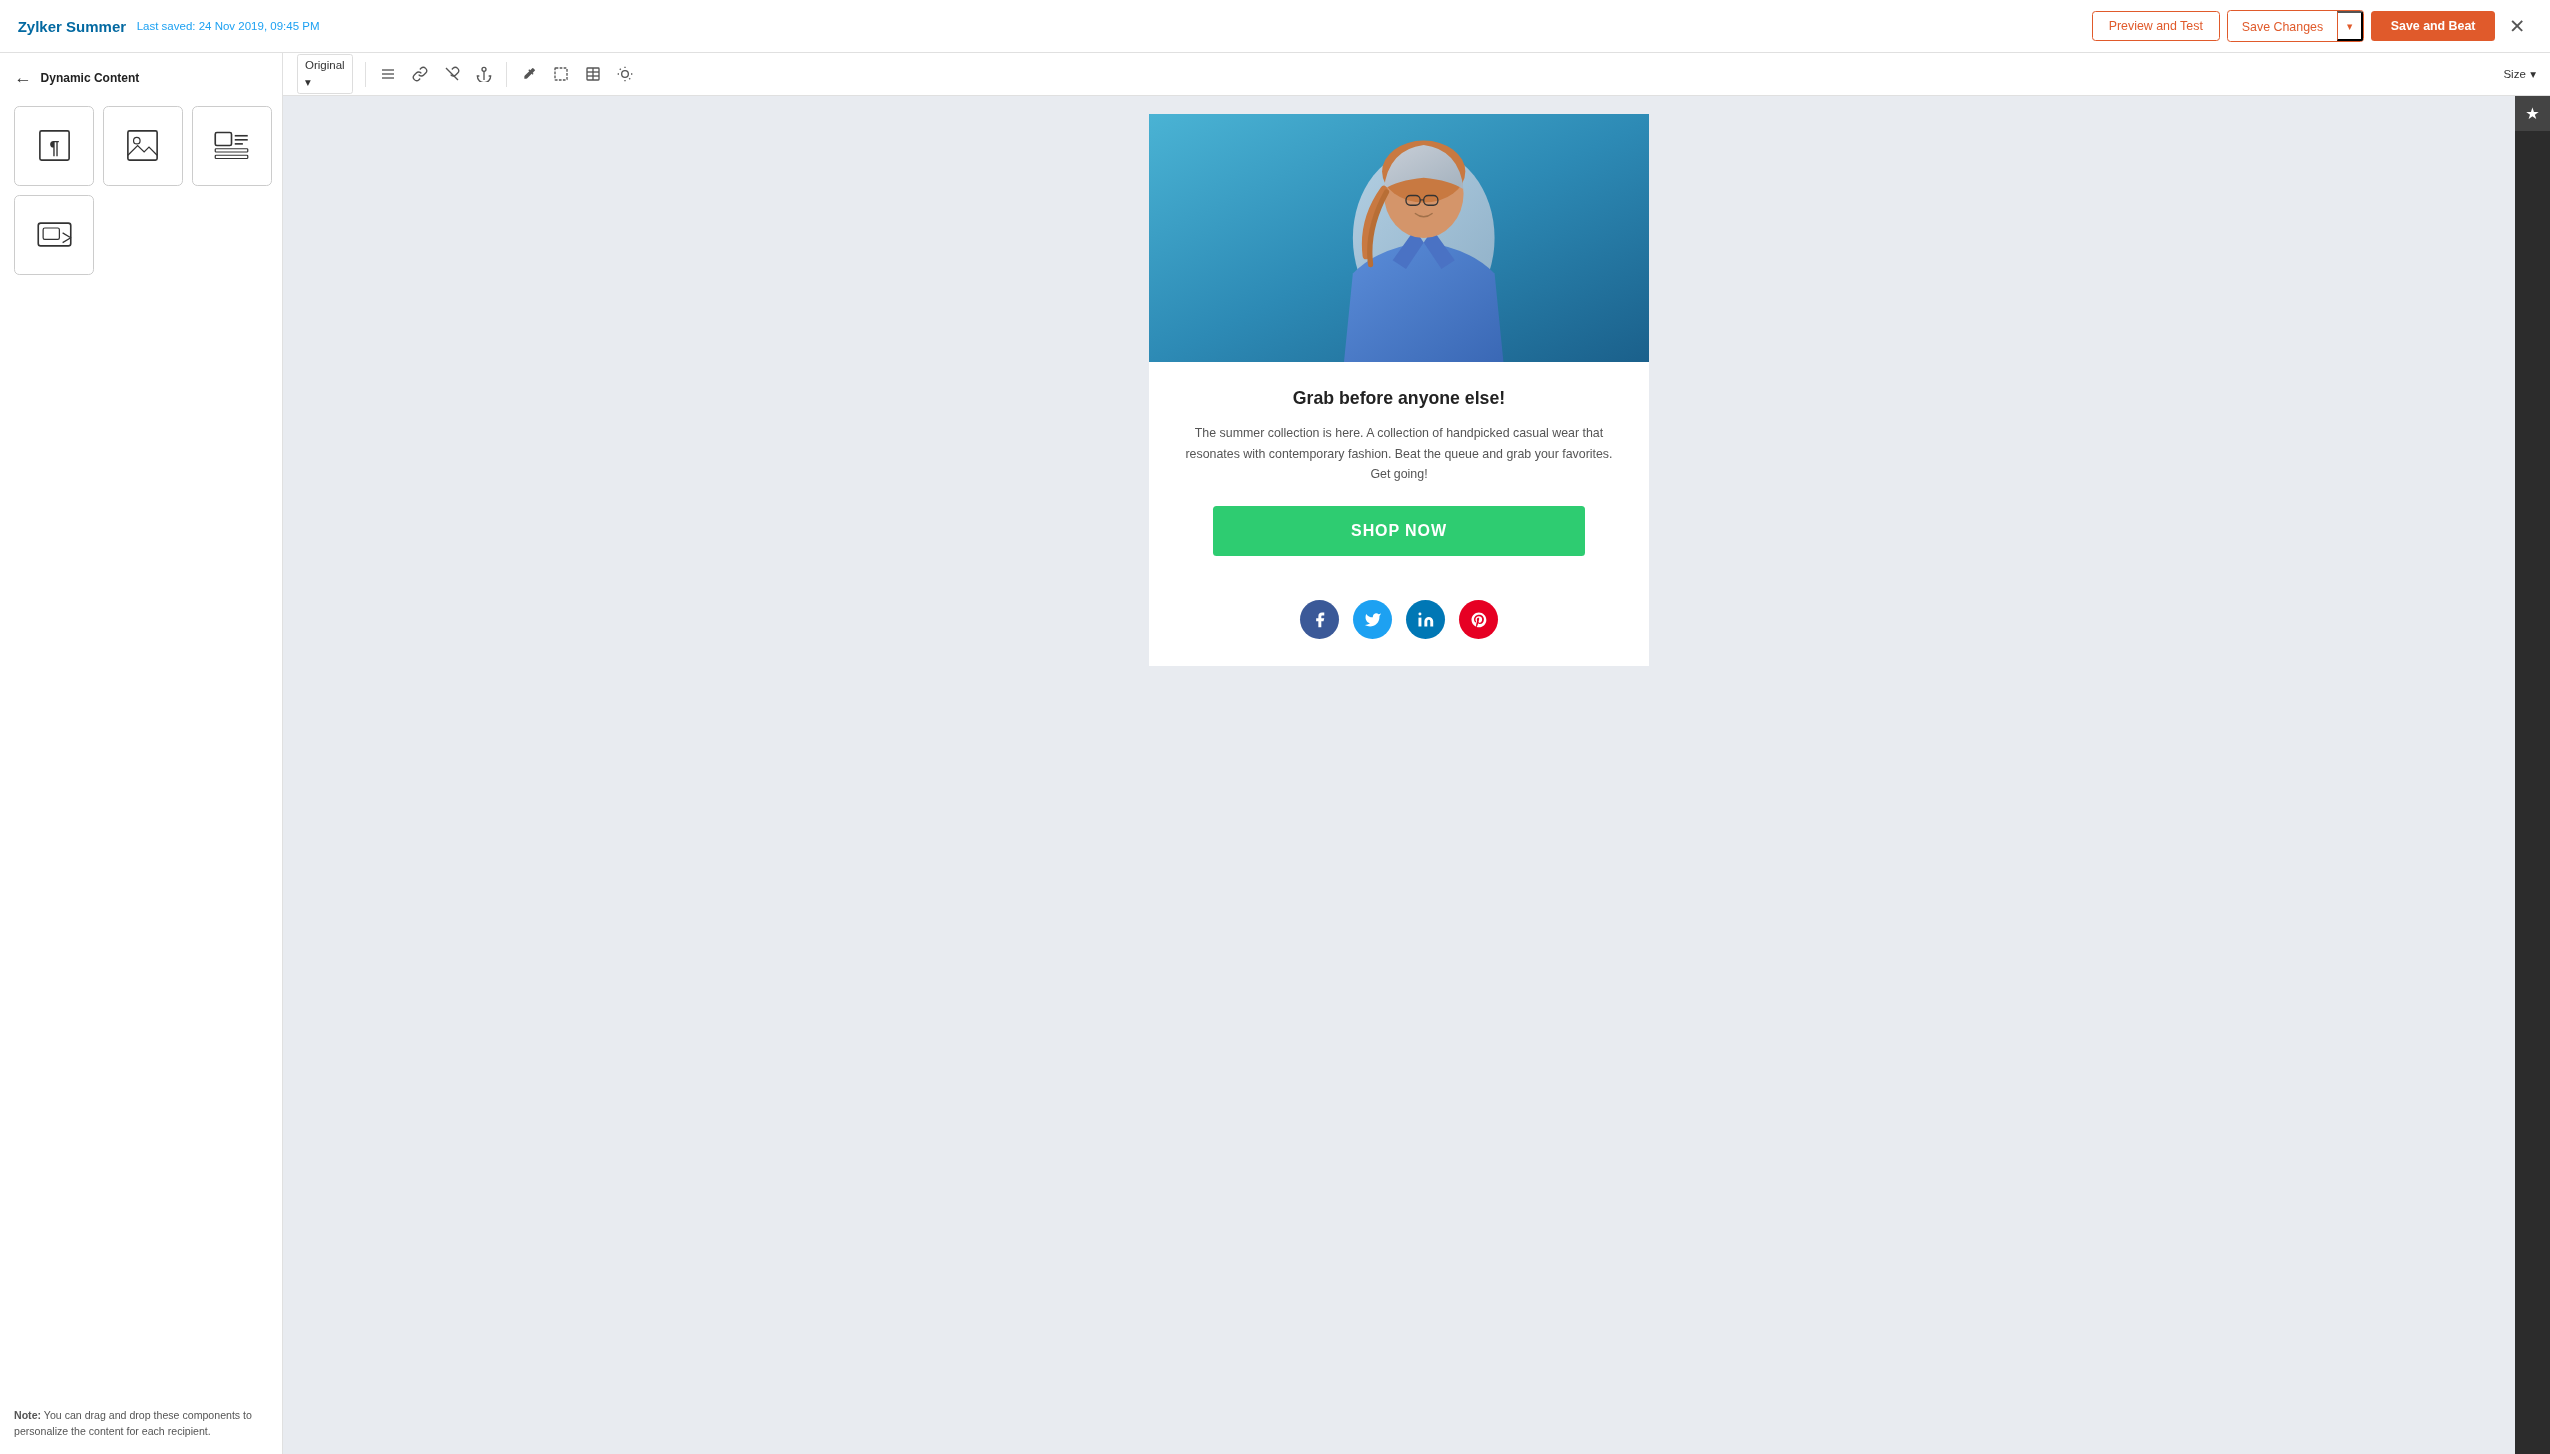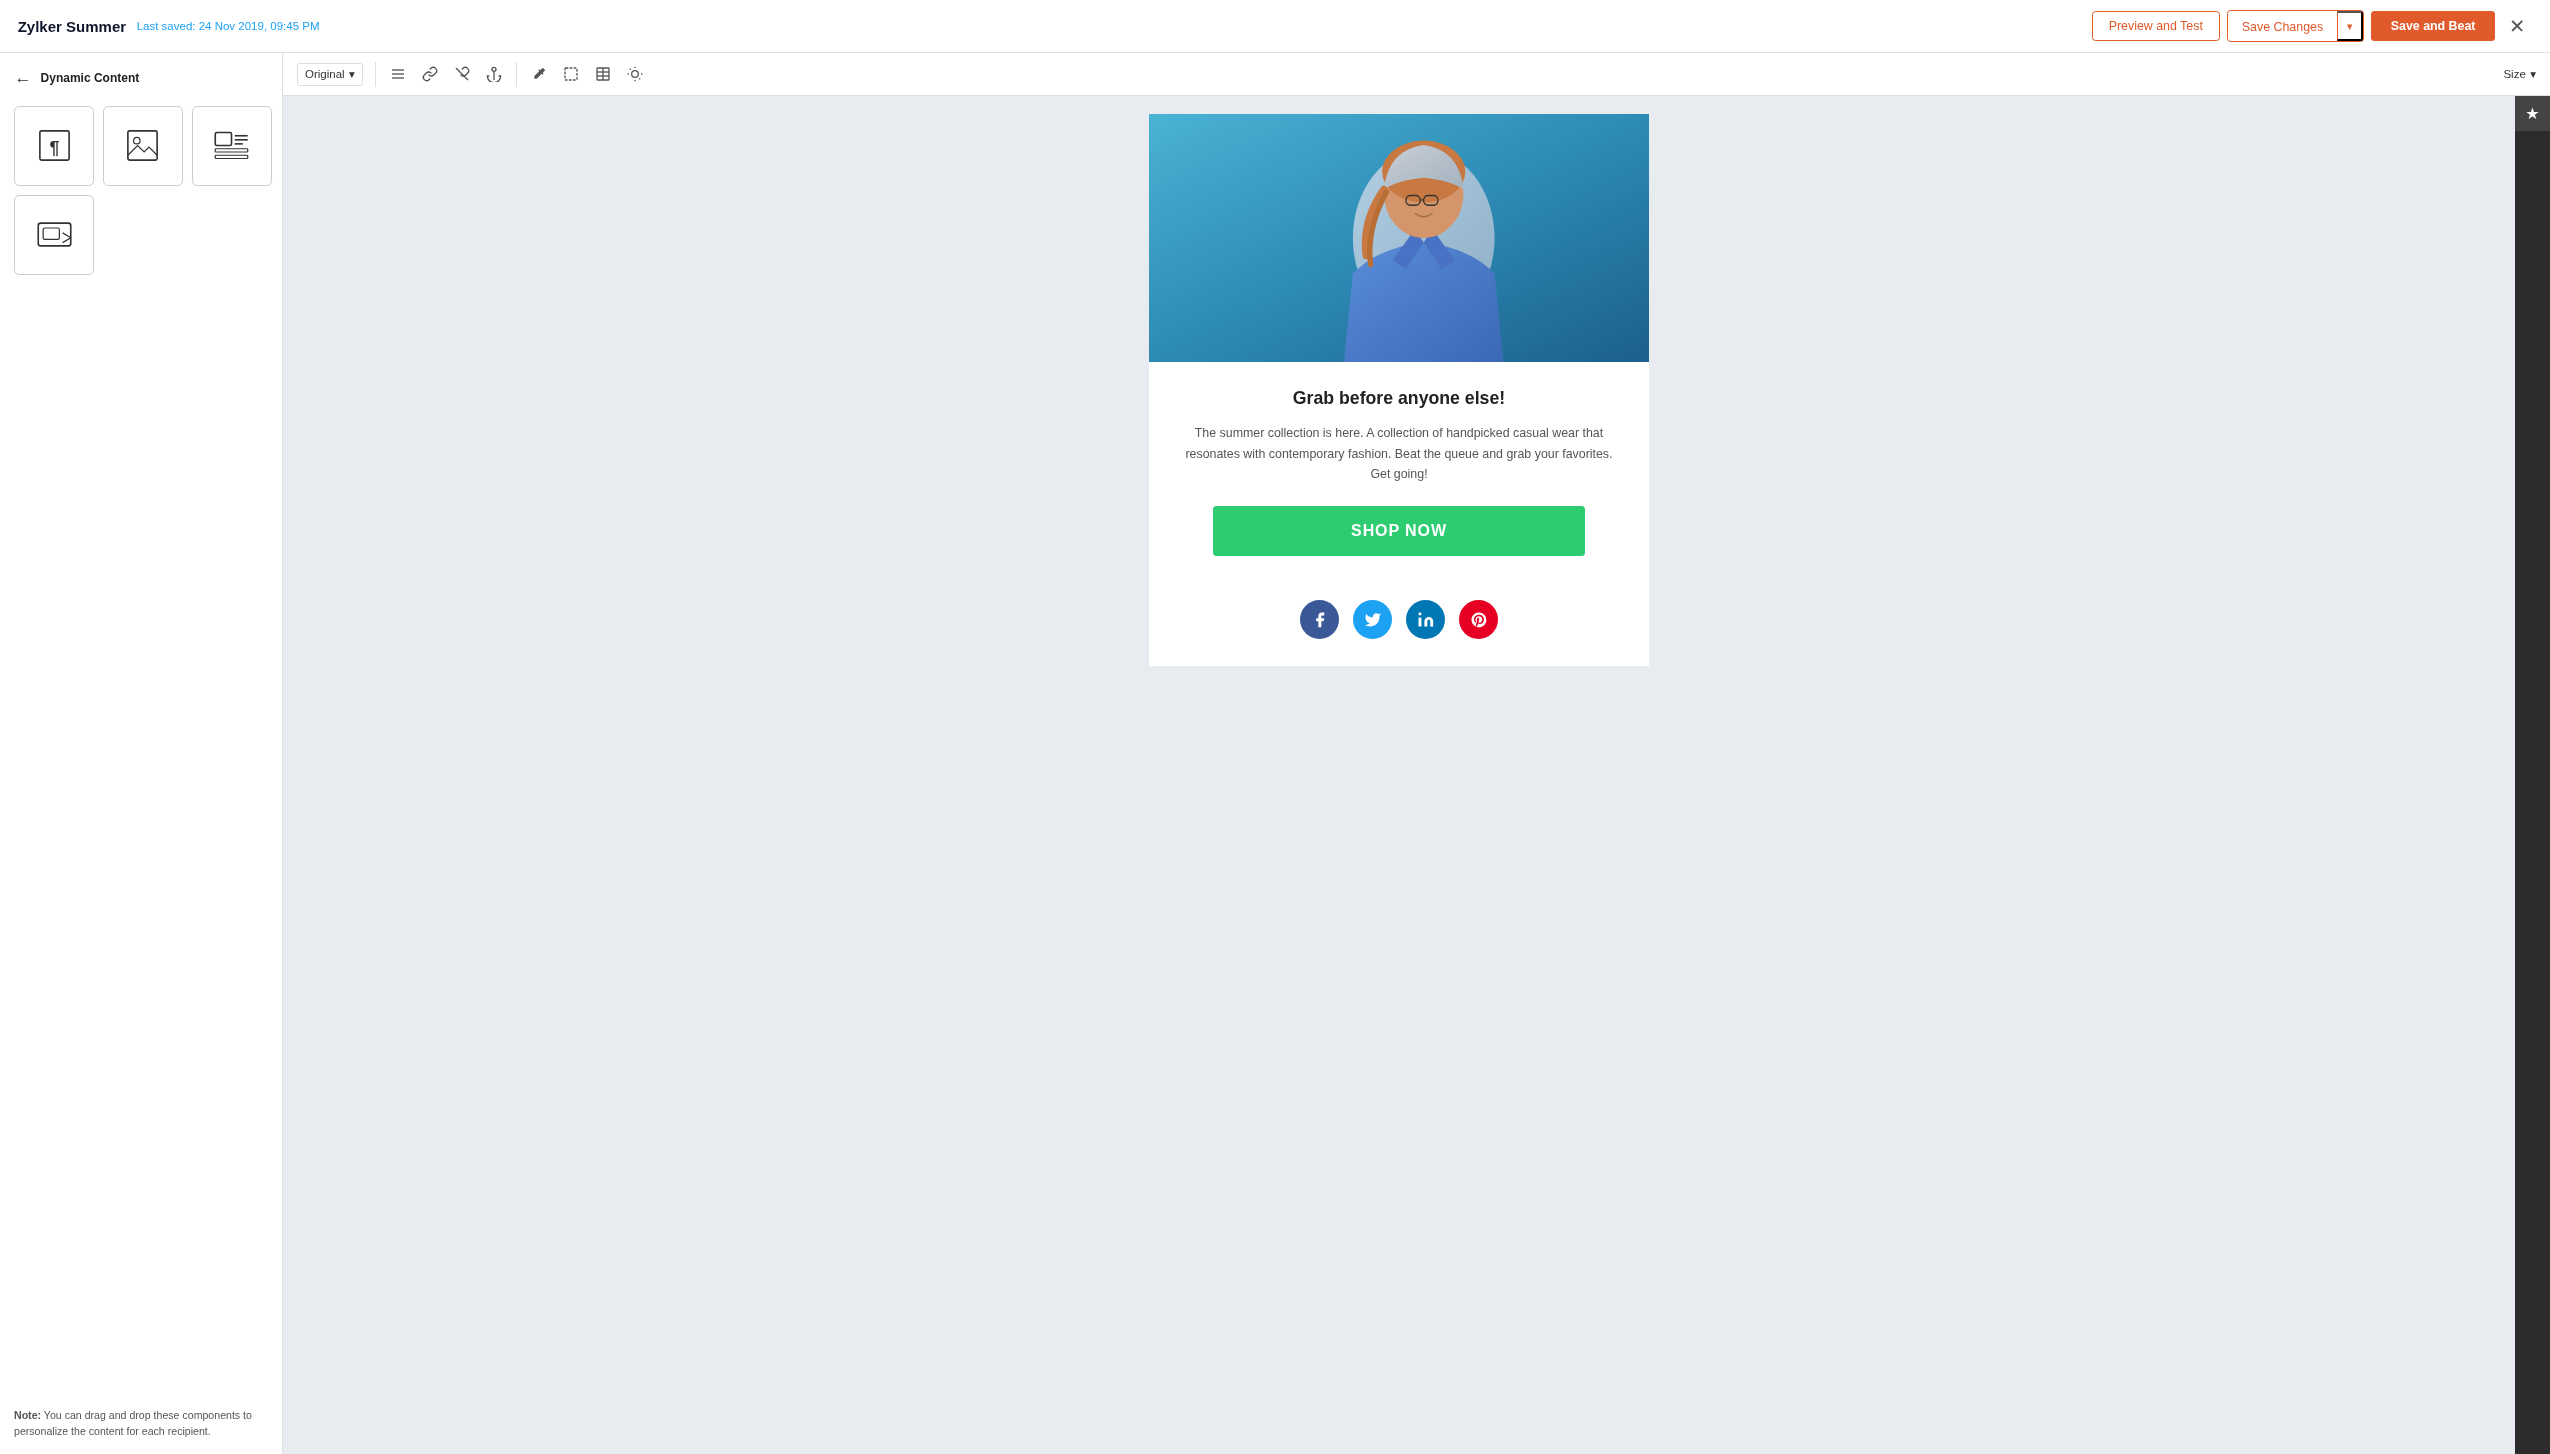--- a/index.html
+++ b/index.html
@@ -19,21 +19,21 @@
       z-index: 100;
     }
     .header-left {
       display: flex;
       align-items: center;
       gap: 10.6px;
     }
     .header-title {
       font-size: 15px;
       font-weight: 600;
-      color: #0f172a;
+      color: #0369a1;
     }
     .header-saved {
       font-size: 11.5px;
       color: #1da1f2;
     }
     .header-right {
       display: flex;
       align-items: center;
       gap: 7px;
     }
@@ -104,28 +104,28 @@
       border-bottom: 0.9px solid #e0e0e0;
       padding: 0 14px;
       height: 43px;
       position: fixed;
       top: 53px; left: 283px; right: 0;
       z-index: 99;
       gap: 12.4px;
     }
     .toolbar-dropdown {
       display: flex;
-      align-items: center;
       gap: 4.4px;
       font-size: 11.5px;
       color: #333;
       cursor: pointer;
       padding: 3.5px 7px;
       border: 0.9px solid #ddd;
       border-radius: 2.7px;
+      flex-direction: column;
     }
     .toolbar-icon {
       width: 19.5px;
       height: 19.5px;
       display: flex;
       align-items: center;
       justify-content: center;
       color: #555;
       cursor: pointer;
       font-size: 13.3px;

